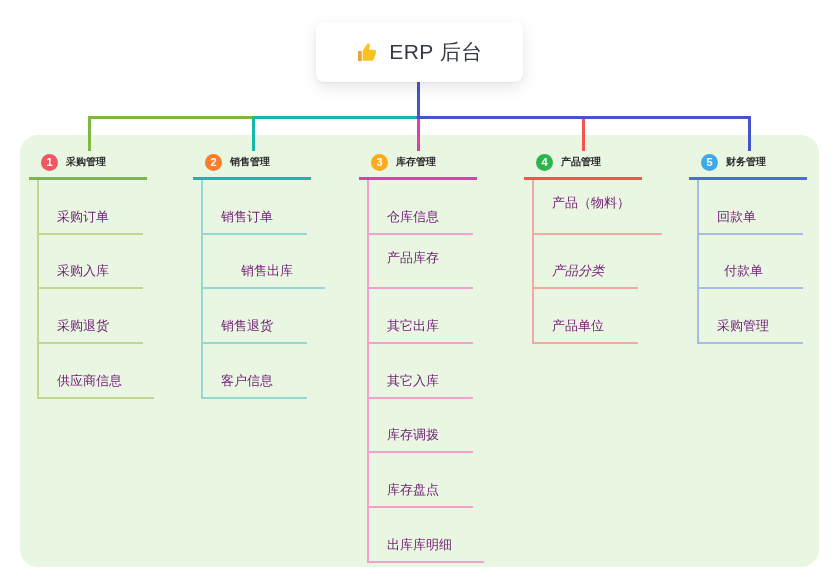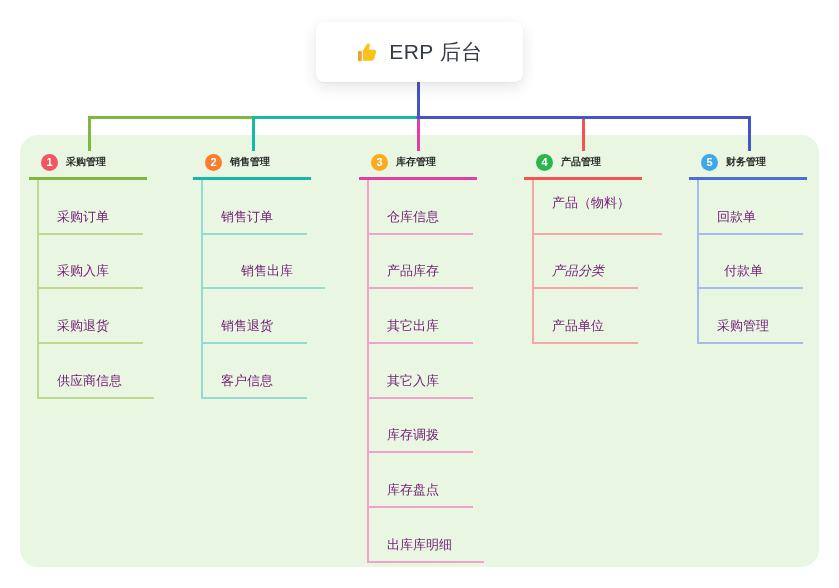--- a/index.html
+++ b/index.html
@@ -100,21 +100,21 @@
       </div>
       <div class="branch-header" style="left: 359px; top: 147px; width: 118px; border-bottom-color: rgb(225, 62, 166);">
         <span class="badge" style="background: rgb(251, 171, 29);">3</span>
         <span class="branch-label">库存管理</span>
       </div>
       <div class="children" style="left: 367px; top: 180px;">
         <div class="vline" style="background: rgb(243, 160, 204); height: 382.9px;"></div>
         <div class="child-item" style="border-bottom-color: rgb(243, 160, 204);">
           <span class="child-label">仓库信息</span>
         </div>
-        <div class="child-item" style="border-bottom-color: rgb(243, 160, 204);">
+        <div class="child-item" style="border-bottom-color: rgb(243, 160, 204); align-items: center;">
           <span class="child-label">产品库存</span>
         </div>
         <div class="child-item" style="border-bottom-color: rgb(243, 160, 204); align-items: flex-end;">
           <span class="child-label">其它出库</span>
         </div>
         <div class="child-item" style="border-bottom-color: rgb(243, 160, 204);">
           <span class="child-label">其它入库</span>
         </div>
         <div class="child-item" style="border-bottom-color: rgb(243, 160, 204);">
           <span class="child-label">库存调拨</span>

